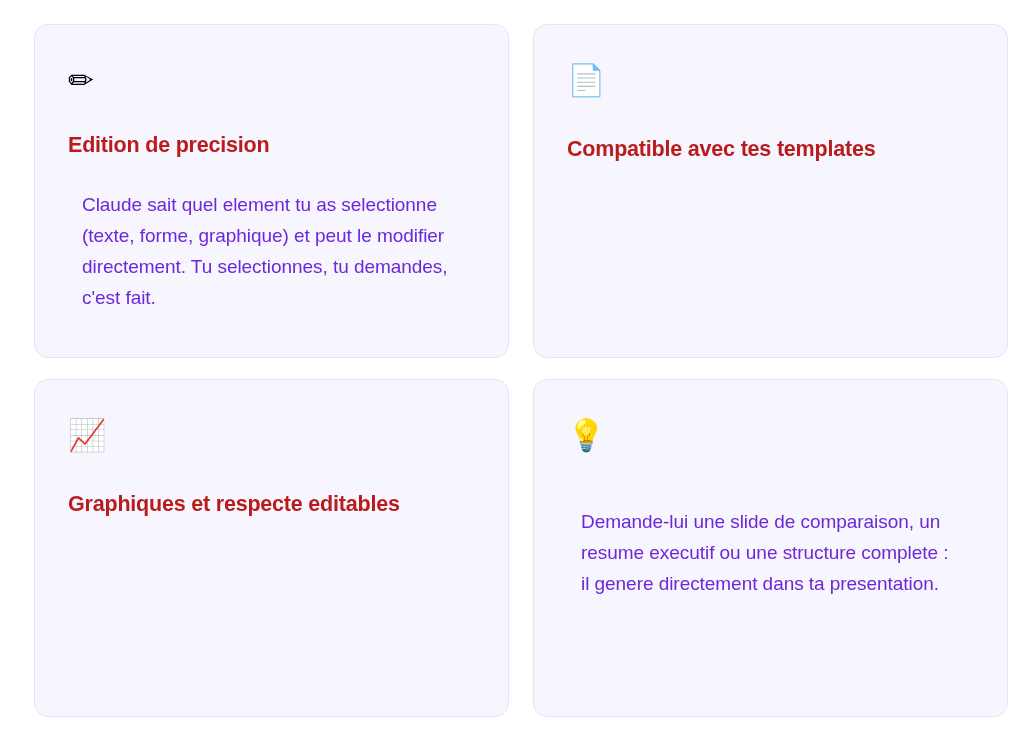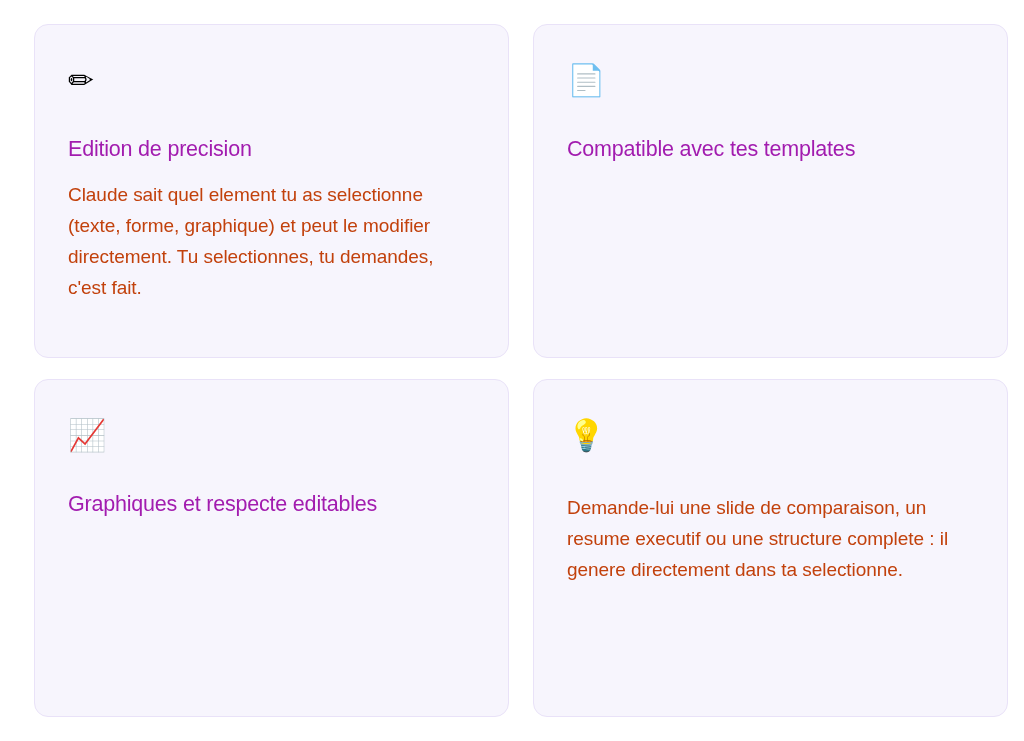--- a/index.html
+++ b/index.html
@@ -45,31 +45,31 @@
     height: 42px;
     display: block;
     margin-bottom: 30px;
     font-family: "DejaVu Sans", sans-serif;
     user-select: none;
   }
 
   .feature-title {
     margin: 0 0 16px 0;
     font-size: 21.5px;
-    font-weight: normal;
+    font-weight: bold;
     line-height: 1.2;
     letter-spacing: -0.2px;
-    color: #a21caf;
+    color: #b91c1c;
   }
 
   .feature-desc {
-    margin: 0;
+    margin: 14px;
     font-size: 19px;
     line-height: 31px;
-    color: #c2410c;
+    color: #6d28d9;
     max-width: 410px;
     letter-spacing: -0.05px;
   }
 </style>
 </head>
 <body>
 
 <div class="features-grid">
 
   <div class="feature-card">
@@ -83,16 +83,16 @@
     <h3 class="feature-title">Compatible avec tes templates</h3>
   </div>
 
   <div class="feature-card">
     <span class="feature-icon">📈</span>
     <h3 class="feature-title">Graphiques et respecte editables</h3>
   </div>
 
   <div class="feature-card">
     <span class="feature-icon">💡</span>
-    <p class="feature-desc">Demande-lui une slide de comparaison, un resume executif ou une structure complete : il genere directement dans ta selectionne.</p>
+    <p class="feature-desc">Demande-lui une slide de comparaison, un resume executif ou une structure complete : il genere directement dans ta presentation.</p>
   </div>
 
 </div>
 
 </body></html>

